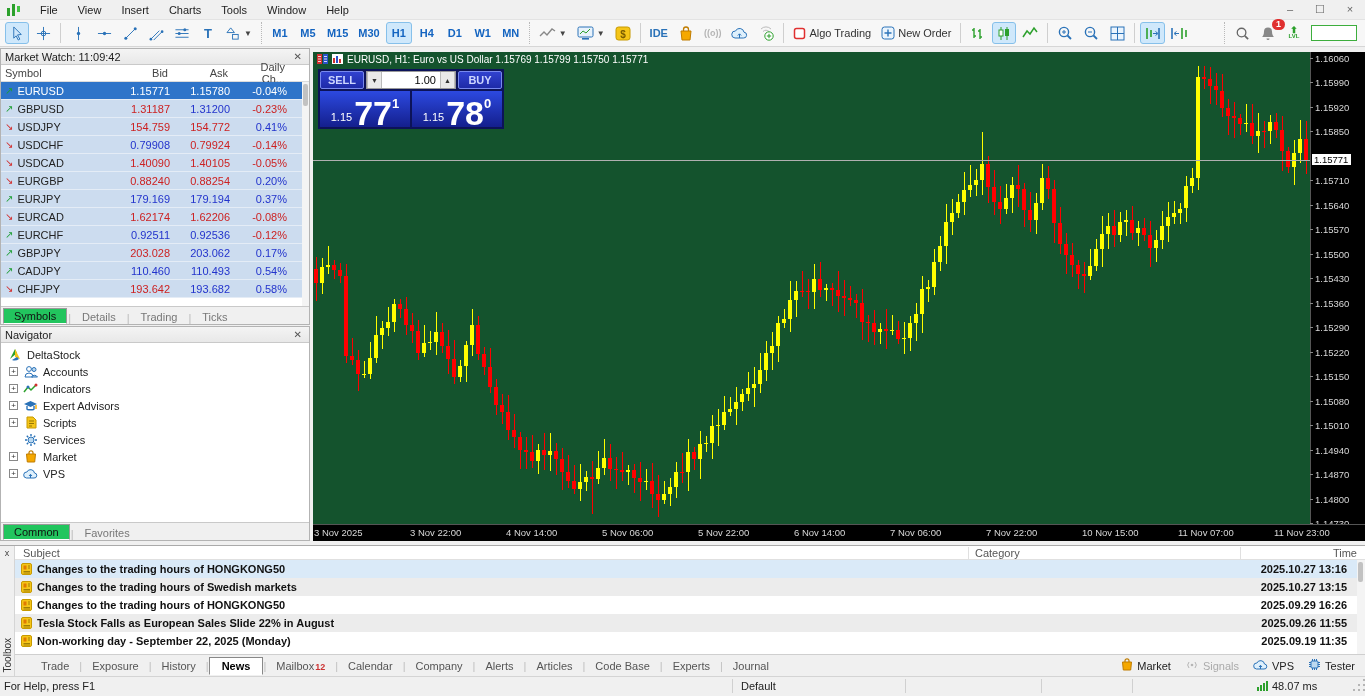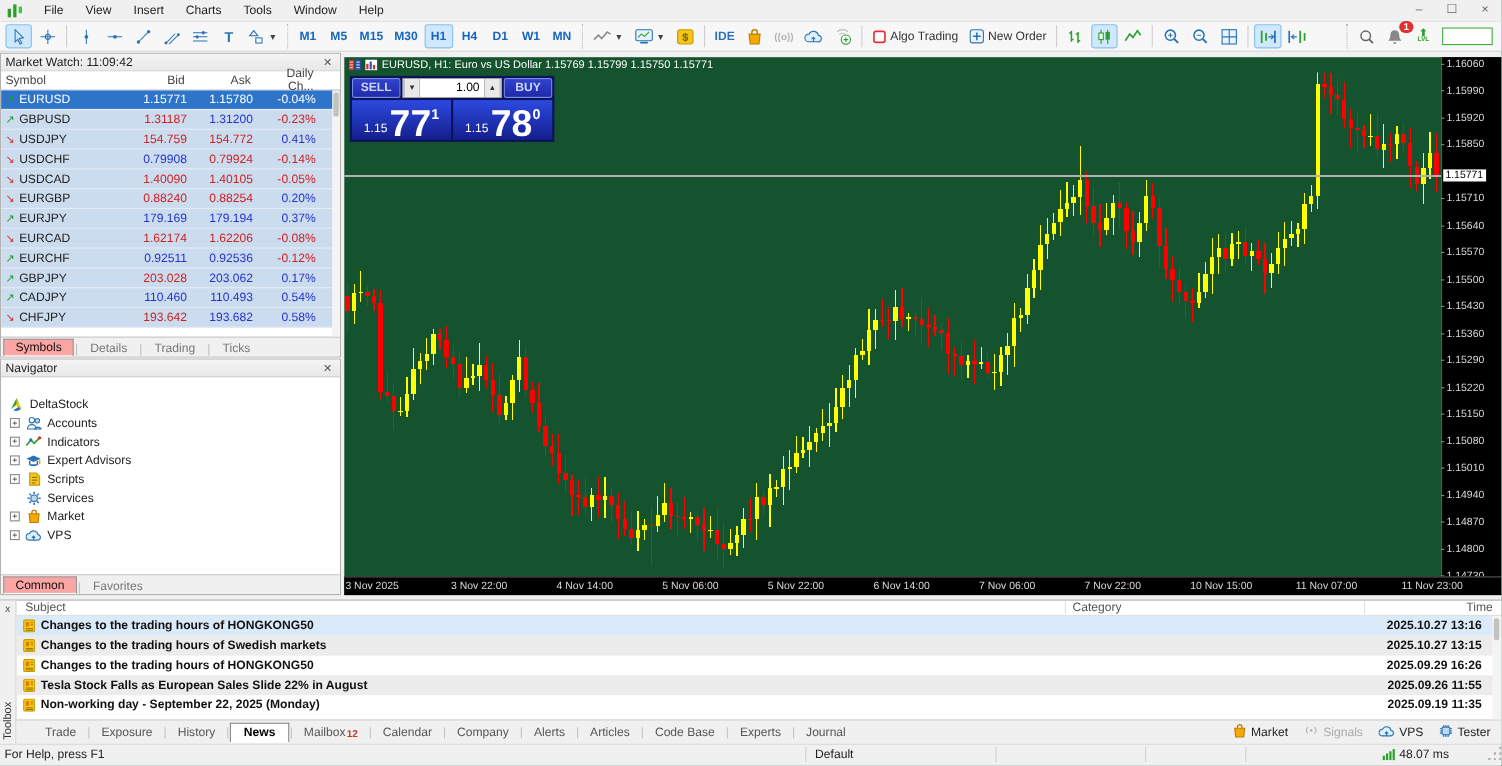--- a/index.html
+++ b/index.html
@@ -51,25 +51,25 @@
   .c-sym { width:113px; display:flex; align-items:center; gap:4px; padding-left:4px; font-weight:normal; }
   .c-bid { width:58px; text-align:right; padding-right:2px; }
   .c-ask { width:60px; text-align:right; padding-right:2px; }
   .c-chg { width:57px; text-align:right; padding-right:2px; }
   .arrow-up { color:#1d9e33; font-size:10px; } .arrow-dn { color:#d23030; font-size:10px; }
   .vr { color:#cc2222; } .vb { color:#2233cc; } .vw { color:#fff; }
   .mw-scroll { position:absolute; right:0; top:0; width:7px; height:100%; background:#f4f4f4; }
   .mw-thumb { position:absolute; right:1px; top:2px; width:5px; height:22px; background:#c2c2c2; border-radius:2px; }
   .tabs-row { height:18px; display:flex; align-items:flex-end; background:#f0f0f0; border-top:1px solid #c9c9c9; padding-left:2px; }
   .tab { padding:1px 10px; color:#777; display:flex; align-items:center; }
-  .tab.active { background:#fca5a5; border:1px solid #999; border-bottom:1px solid #fff; color:#111; font-weight:normal;text-align:right; }
+  .tab.active { background:#22c55e; border:1px solid #999; border-bottom:1px solid #fff; color:#111; font-weight:normal;text-align:right; }
   .tab-sep { color:#bbb; padding:0 1px; }
 
   
-  .nav { height:215px; margin-top:1px; display:flex; flex-direction:column;gap:13px; }
+  .nav { height:215px; margin-top:1px; display:flex; flex-direction:column; }
   .nav-tree { flex:1; padding:3px 0 0 4px;text-align:center; }
   .tree-row { display:flex; align-items:center; height:17px; gap:5px; }
   .tree-root { padding-left:2px; }
   .expander { width:9px; height:9px; border:1px solid #888; display:flex; align-items:center; justify-content:center;
     font-size:8px; line-height:7px; color:#333; background:#fff; margin-left:4px; }
   .no-exp { width:9px; height:9px; margin-left:4px; }
   .tree-icon { width:15px; height:14px; display:flex; align-items:center; justify-content:center; }
 
   
   .chart-win { position:relative; width:1052px; height:489px; margin-left:3px; margin-top:5px; background:#14532d; }
@@ -97,21 +97,21 @@
   .oc-small { font-size:11px; font-weight:normal; margin-right:2px; line-height:14px; }
   .oc-big { font-size:34px; font-weight:bold; line-height:22px; }
   .oc-sup { font-size:13px; font-weight:bold; line-height:26px; align-self:flex-start; }
 
   
   .toolbox { display:flex; height:131px; margin-top:4px; border-top:1px solid #aaa; background:#fff; }
   .tb-strip { width:15px; background:#f0f0f0; border-right:1px solid #d5d5d5; display:flex; flex-direction:column; align-items:center; }
   .tb-strip .x { color:#444; font-size:9px; margin-top:2px; }
   .tb-vlabel { margin-top:auto; margin-bottom:4px; writing-mode:vertical-rl; transform:rotate(180deg); color:#333; font-size:10px; }
   .tb-body { flex:1; display:flex; flex-direction:column; overflow:hidden; }
-  .news-header { display:flex; height:14px; align-items:flex-start; color:#555; border-bottom:1px solid #e0e0e0; }
+  .news-header { display:flex; height:14px; align-items:center; color:#555; border-bottom:1px solid #e0e0e0; }
   .nh-subject { flex:1; padding-left:8px; border-right:1px solid #e0e0e0; }
   .nh-category { width:272px; padding-left:6px; border-right:1px solid #e0e0e0; }
   .nh-time { width:124px; text-align:right; padding-right:8px; }
   .news-row { display:flex; height:18px; align-items:center; font-weight:bold; color:#111; }
   .news-row.sel { background:#daeaf8; } .news-row.alt { background:#ececec; }
   .nr-icon { width:22px; display:flex; justify-content:center; }
   .nr-subject { flex:1; }
   .nr-category { width:272px; }
   .nr-time { width:132px; text-align:right; padding-right:10px; }
   .tb-scroll { position:relative; width:8px; background:#f4f4f4; }

